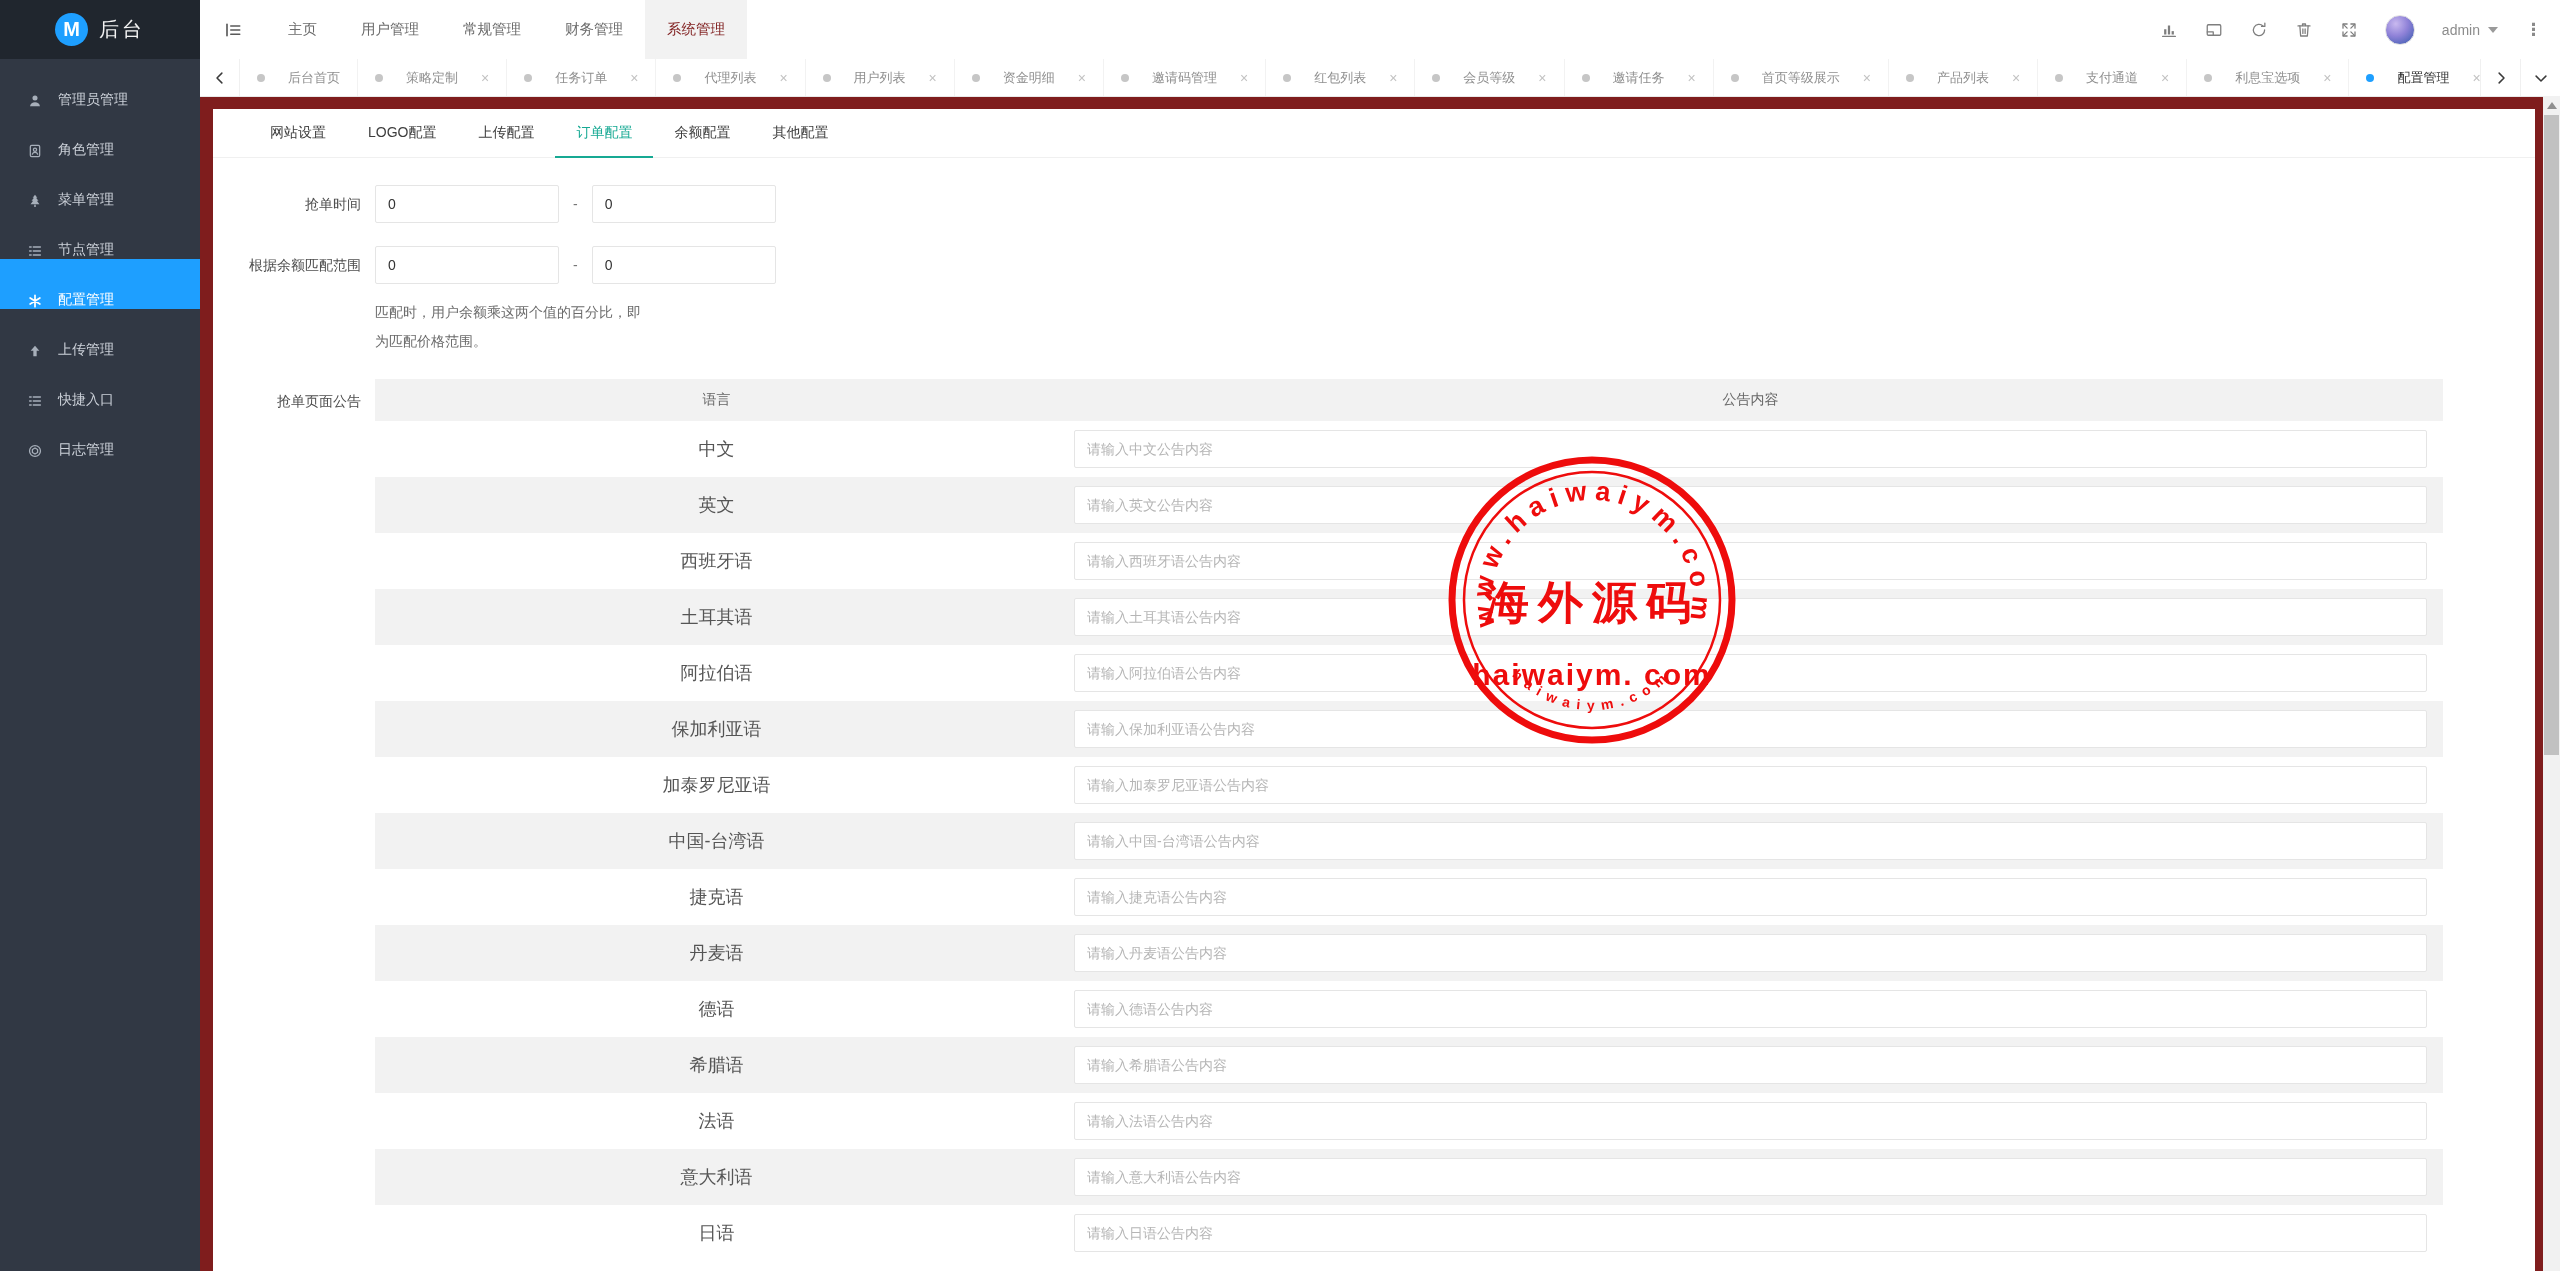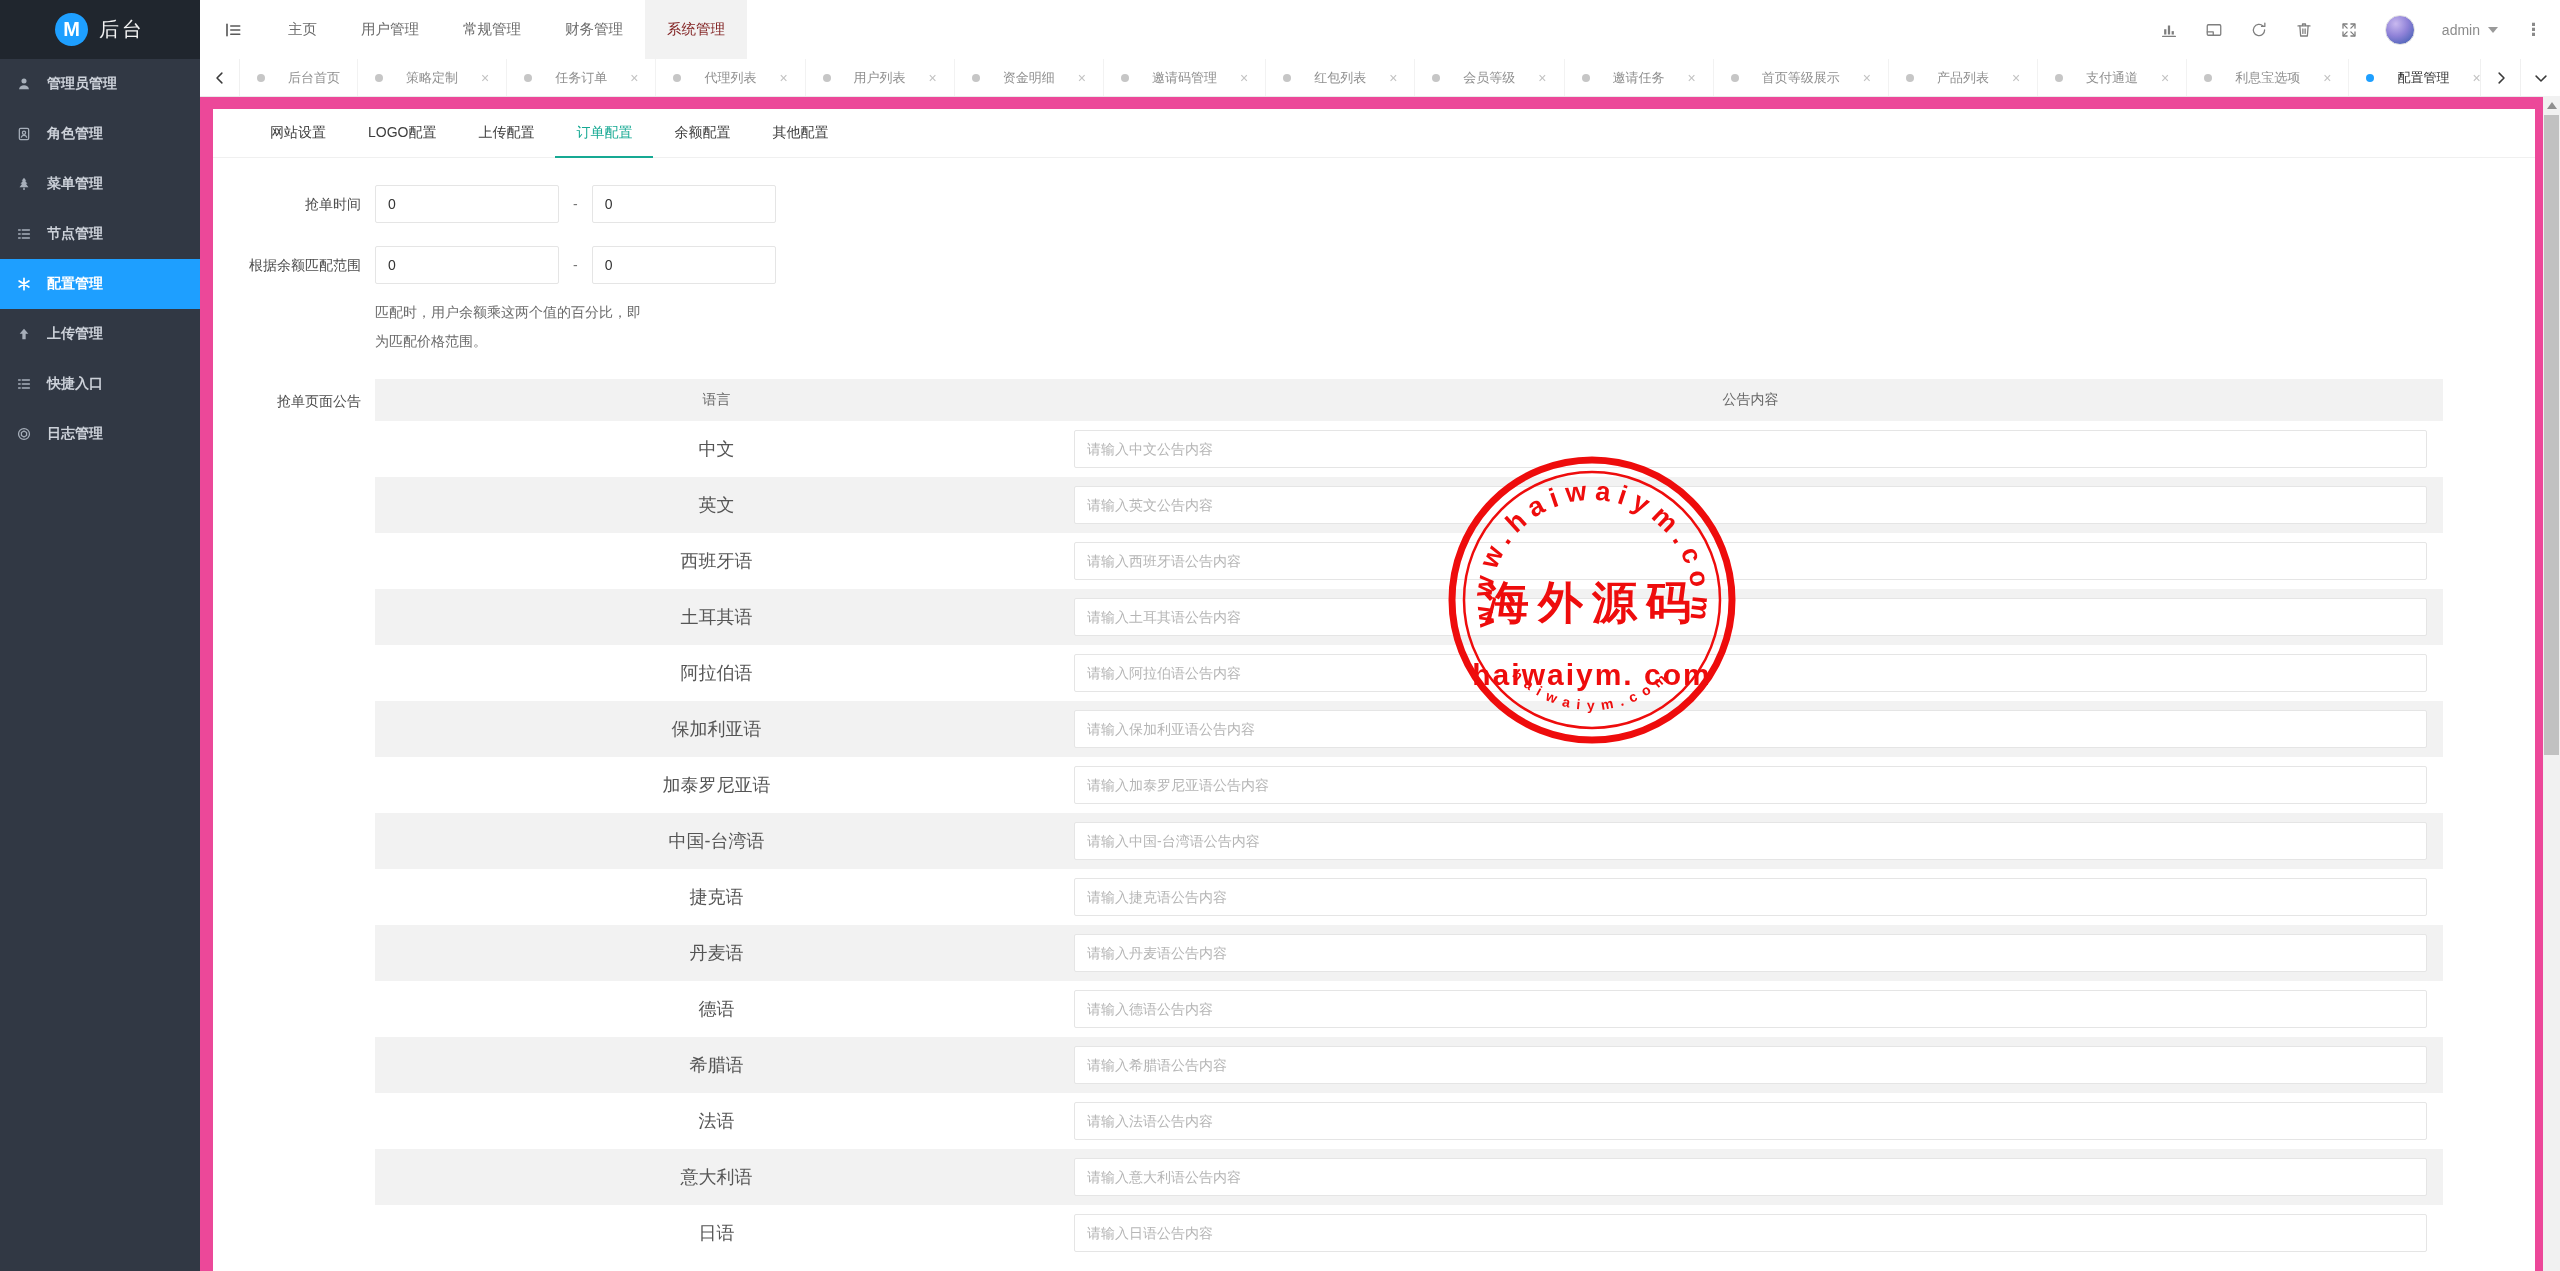--- a/index.html
+++ b/index.html
@@ -29,27 +29,27 @@
   .tab-arrow.right { border-right:none; border-left:1px solid #f0f0f0; }
   .tabs-scroll { display:flex; align-items:stretch; overflow:hidden; flex:1; }
   .tab { display:flex; align-items:center; gap:23px; padding:0 17px; border-right:1px solid #f2f2f2; font-size:13px; color:#8f8f8f; cursor:pointer; white-space:nowrap; }
   .tab .dot { width:8px; height:8px; border-radius:50%; background:#c6c6c6; flex:none; }
   .tab.active { color:#333; }
   .tab.active .dot { background:#1E9FFF; }
   .tab .x { color:#c2c2c2; font-size:14px; line-height:1; }
 
   
   .sidebar { position:absolute; top:59px; left:0; bottom:0; width:200px; background:#313844; z-index:18; }
-  .side-item { height:50px; display:flex; align-items:center; padding-left:16px; gap:15px; color:#ccd1d9; font-size:14px; cursor:pointer;font-weight:bold; }
+  .side-item { height:50px; display:flex; align-items:flex-end; padding-left:27px; gap:15px; color:#ccd1d9; font-size:14px; cursor:pointer; }
   .side-item .ic { width:16px; height:16px; color:#a7afba; stroke-width:1.9; }
   .side-item.active { background:#1E9FFF; color:#fff; }
   .side-item.active .ic { color:#fff; }
 
   
-  .content { position:absolute; top:96px; left:200px; right:17px; bottom:0; background:#ec4899; overflow:hidden; }
+  .content { position:absolute; top:96px; left:200px; right:17px; bottom:0; background:#7f1d1d; overflow:hidden; }
   .card { position:absolute; top:13px; left:13px; right:8px; height:1400px; background:#fff; }
   .ctabs { display:flex; align-items:stretch; height:49px; padding-left:36px; border-bottom:1px solid #f0f0f0; }
   .ctab { display:flex; align-items:center; padding:0 21px; font-size:14px; color:#3d3d3d; cursor:pointer; position:relative; }
   .ctab.active { color:#16a993; }
   .ctab.active::after { content:""; position:absolute; left:0; right:0; bottom:-1px; height:2px; background:#16a993; }
 
   .formwrap { padding:27px 0 0 20px; }
   .form-row { display:flex; margin-bottom:23px; }
   .form-label { width:128px; flex:none; text-align:right; padding-top:9px; color:#4e4e4e; line-height:21px; }
   .form-ctrl { margin-left:14px; }

